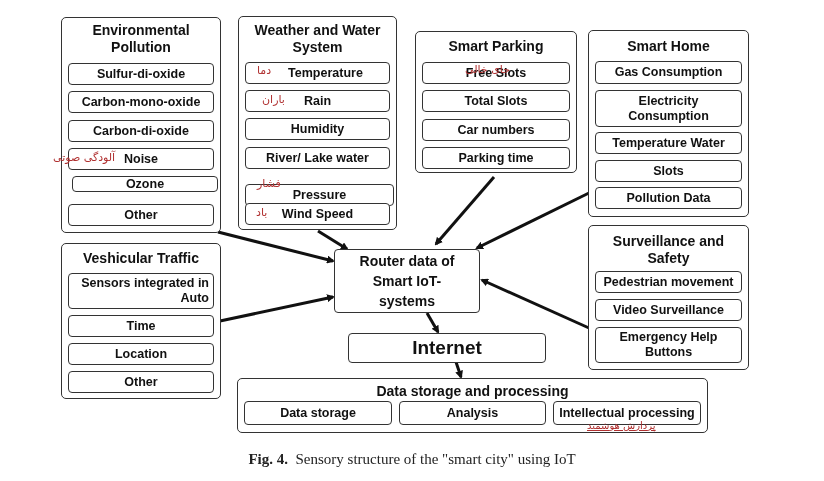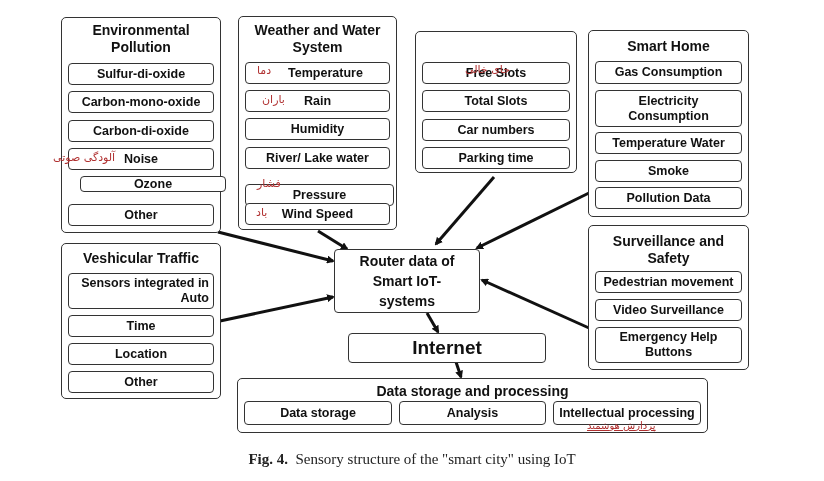--- a/index.html
+++ b/index.html
@@ -35,53 +35,54 @@
   <line x1="427" y1="313" x2="438" y2="332" stroke="#111" stroke-width="3" marker-end="url(#ah)"></line>
   <line x1="456" y1="362" x2="461" y2="377" stroke="#111" stroke-width="3" marker-end="url(#ah)"></line>
 </svg>
 
 <div class="group" style="left:61px;top:17px;width:160px;height:216px;">
   <div class="gtitle" style="top:4px;padding:0 10px;">Environmental Pollution</div>
   <div class="item" style="left:6px;top:45px;width:146px;height:22px;">Sulfur-di-oxide</div>
   <div class="item" style="left:6px;top:73px;width:146px;height:22px;">Carbon-mono-oxide</div>
   <div class="item" style="left:6px;top:102px;width:146px;height:22px;">Carbon-di-oxide</div>
   <div class="item" style="left:6px;top:130px;width:146px;height:22px;">Noise</div>
-  <div class="item" style="left:18px;top:158px;width:146px;height:16px;">Ozone</div>
+  <div class="item" style="left:10px;top:158px;width:146px;height:16px;">Ozone</div>
   <div class="item" style="left:6px;top:186px;width:146px;height:22px;">Other</div>
 </div>
 <div class="fa" style="left:53px;top:151px;">آلودگی صوتی</div>
 
 <div class="group" style="left:238px;top:16px;width:159px;height:214px;">
   <div class="gtitle" style="top:5px;padding:0 6px;">Weather and Water System</div>
   <div class="item" style="left:6px;top:45px;width:145px;height:22px;padding-left:16px;">Temperature</div>
   <div class="item" style="left:6px;top:73px;width:145px;height:22px;">Rain</div>
   <div class="item" style="left:6px;top:101px;width:145px;height:22px;">Humidity</div>
   <div class="item" style="left:6px;top:130px;width:145px;height:22px;">River/ Lake water</div>
   <div class="item" style="left:6px;top:167px;width:149px;height:22px;">Pressure</div>
   <div class="item" style="left:6px;top:186px;width:145px;height:22px;">Wind Speed</div>
 </div>
 <div class="fa" style="left:257px;top:64px;">دما</div>
 <div class="fa" style="left:262px;top:93px;">باران</div>
 <div class="fa" style="left:257px;top:177px;">فشار</div>
 <div class="fa" style="left:256px;top:206px;">باد</div>
 
 <div class="group" style="left:415px;top:31px;width:162px;height:142px;">
+  <div class="gtitle" style="top:6px;">Smart Parking</div>
   <div class="item" style="left:6px;top:30px;width:148px;height:22px;">Free Slots</div>
   <div class="item" style="left:6px;top:58px;width:148px;height:22px;">Total Slots</div>
   <div class="item" style="left:6px;top:87px;width:148px;height:22px;">Car numbers</div>
   <div class="item" style="left:6px;top:115px;width:148px;height:22px;">Parking time</div>
 </div>
 <div class="fa" style="left:417px;top:63px;margin-left:48px;">جای خالی</div>
 
 <div class="group" style="left:588px;top:30px;width:161px;height:187px;">
   <div class="gtitle" style="top:7px;">Smart Home</div>
   <div class="item" style="left:6px;top:30px;width:147px;height:23px;">Gas Consumption</div>
   <div class="item" style="left:6px;top:59px;width:147px;height:37px;padding:0 18px;">Electricity Consumption</div>
   <div class="item" style="left:6px;top:101px;width:147px;height:22px;">Temperature Water</div>
-  <div class="item" style="left:6px;top:129px;width:147px;height:22px;">Smoke</div>
+  <div class="item" style="left:6px;top:129px;width:147px;height:22px;">Slots</div>
   <div class="item" style="left:6px;top:156px;width:147px;height:22px;">Pollution Data</div>
 </div>
 
 <div class="group" style="left:588px;top:225px;width:161px;height:145px;">
   <div class="gtitle" style="top:7px;padding:0 10px;">Surveillance and Safety</div>
   <div class="item" style="left:6px;top:45px;width:147px;height:22px;">Pedestrian movement</div>
   <div class="item" style="left:6px;top:73px;width:147px;height:22px;">Video Surveillance</div>
   <div class="item" style="left:6px;top:101px;width:147px;height:36px;padding:0 22px;">Emergency Help Buttons</div>
 </div>
 

